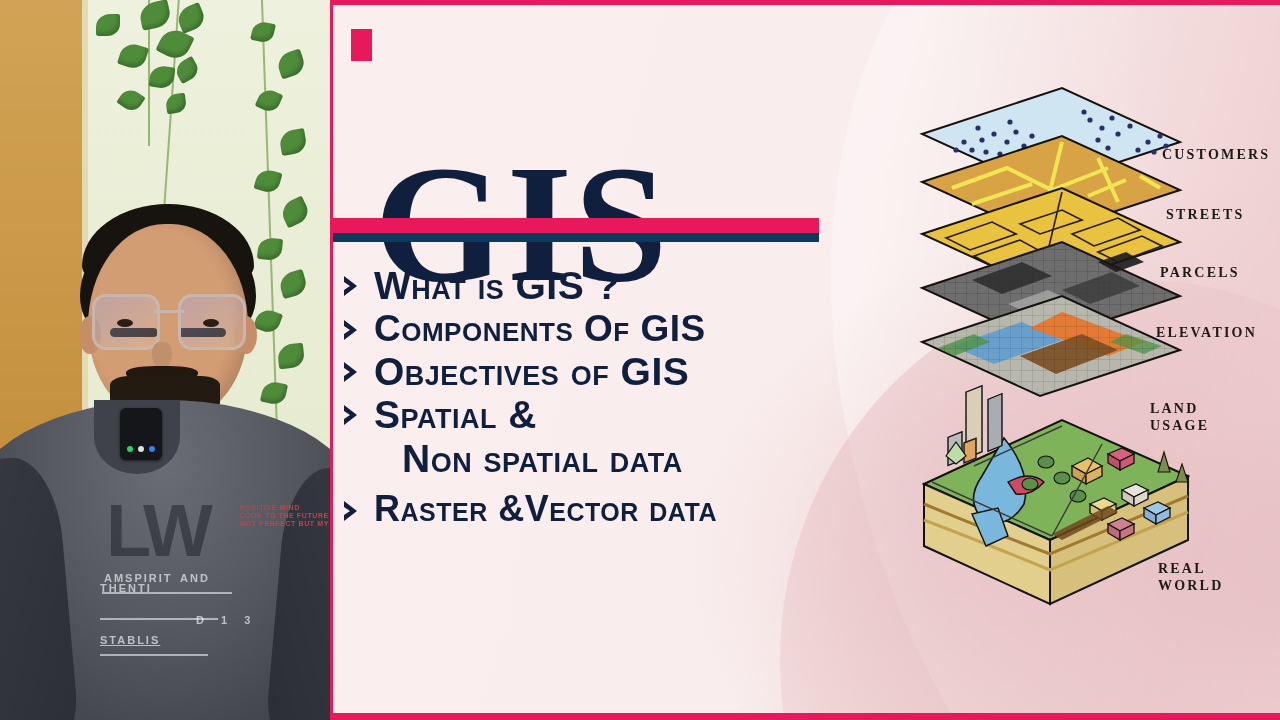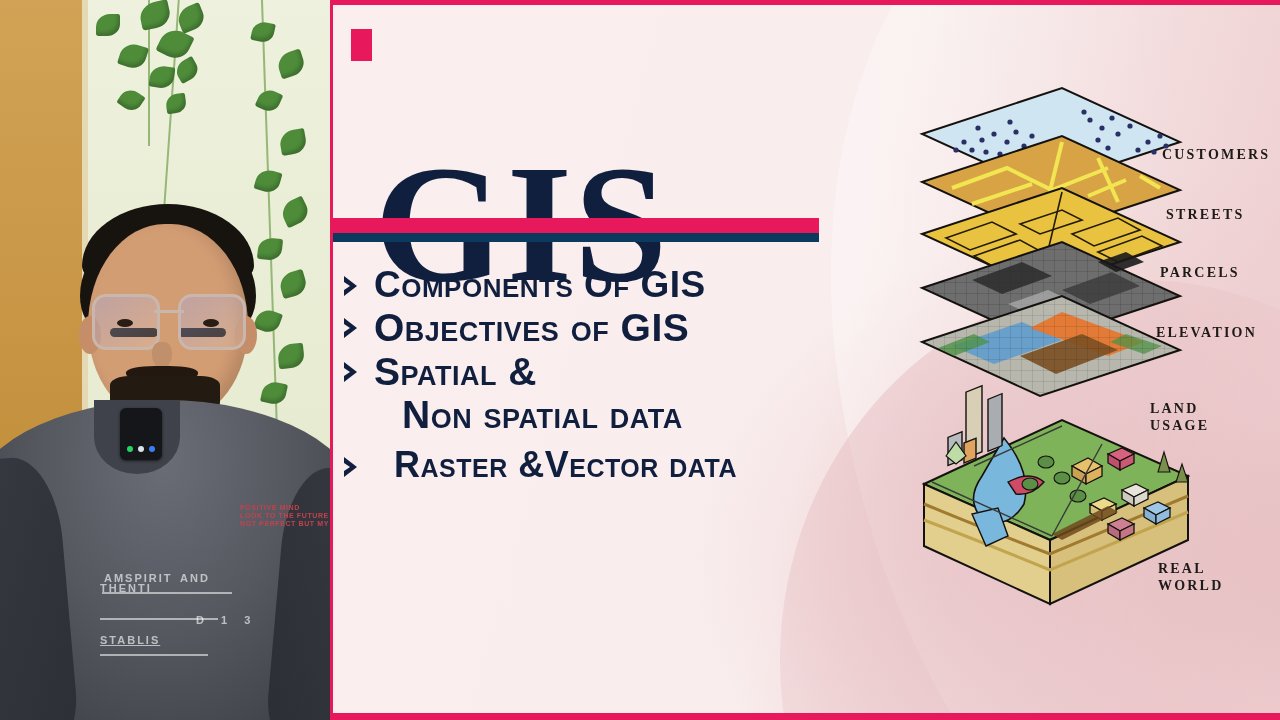--- a/index.html
+++ b/index.html
@@ -164,20 +164,21 @@
       <div class="mole"></div>
       <div class="stache"></div>
       <div class="mouth"></div>
       <div class="beard"></div>
 
       <div class="torso">
         <div class="arm-l"></div>
         <div class="arm-r"></div>
         <div class="collar"></div>
 
+        <div class="tee-ghost" style="left:138px;top:88px;">LW</div>
 
         <div class="tee-red" style="left:272px;top:104px;">POSITIVE MIND<br>LOOK TO THE FUTURE<br>NOT PERFECT BUT MY</div>
 
         <span class="tee-txt" style="left:212px;top:172px;">AND</span>
         <span class="tee-txt" style="left:136px;top:172px;">AMSPIRIT</span>
         <div class="tee-rule" style="left:134px;top:192px;width:130px;"></div>
         <span class="tee-txt" style="left:132px;top:182px;">THENTI</span>
         <div class="tee-rule" style="left:132px;top:218px;width:118px;"></div>
         <span class="tee-txt" style="left:228px;top:214px;letter-spacing:7px;">D 1 3</span>
         <span class="tee-txt" style="left:132px;top:234px;text-decoration:underline;">STABLIS</span>
@@ -203,20 +204,28 @@
 
   <div class="accent-sq"></div>
 
   <h1 class="title">GIS</h1>
 
   <div class="rule-pink"></div>
   <div class="rule-navy"></div>
 
   <div class="bullets">
 
+    <div class="bullet b1">
+      <span class="chev">
+        <svg width="24" height="22" viewBox="0 0 24 22">
+            <path d="M2 1 L15 11 L2 21 L2 15 L8 11 L2 7 Z" fill="#111f3f"></path>
+          </svg>
+      </span>
+      <span class="btext">What is GIS ?</span>
+    </div>
 
     <div class="bullet b2">
       <span class="chev">
         <svg width="24" height="22" viewBox="0 0 24 22">
             <path d="M2 1 L15 11 L2 21 L2 15 L8 11 L2 7 Z" fill="#111f3f"></path>
           </svg>
       </span>
       <span class="btext">Components Of GIS</span>
     </div>
 
@@ -234,21 +243,21 @@
         <svg width="24" height="22" viewBox="0 0 24 22">
             <path d="M2 1 L15 11 L2 21 L2 15 L8 11 L2 7 Z" fill="#111f3f"></path>
           </svg>
       </span>
       <span class="btext">
         <span>Spatial &amp;</span>
         <span class="cont">Non spatial data</span>
       </span>
     </div>
 
-    <div class="bullet b5" style="margin-top:12px;gap:20px;">
+    <div class="bullet b5" style="margin-top:12px;">
       <span class="chev">
         <svg width="24" height="22" viewBox="0 0 24 22">
             <path d="M2 1 L15 11 L2 21 L2 15 L8 11 L2 7 Z" fill="#111f3f"></path>
           </svg>
       </span>
       <span class="btext">Raster &amp;Vector data</span>
     </div>
   </div>
 
   <div class="diagram">

